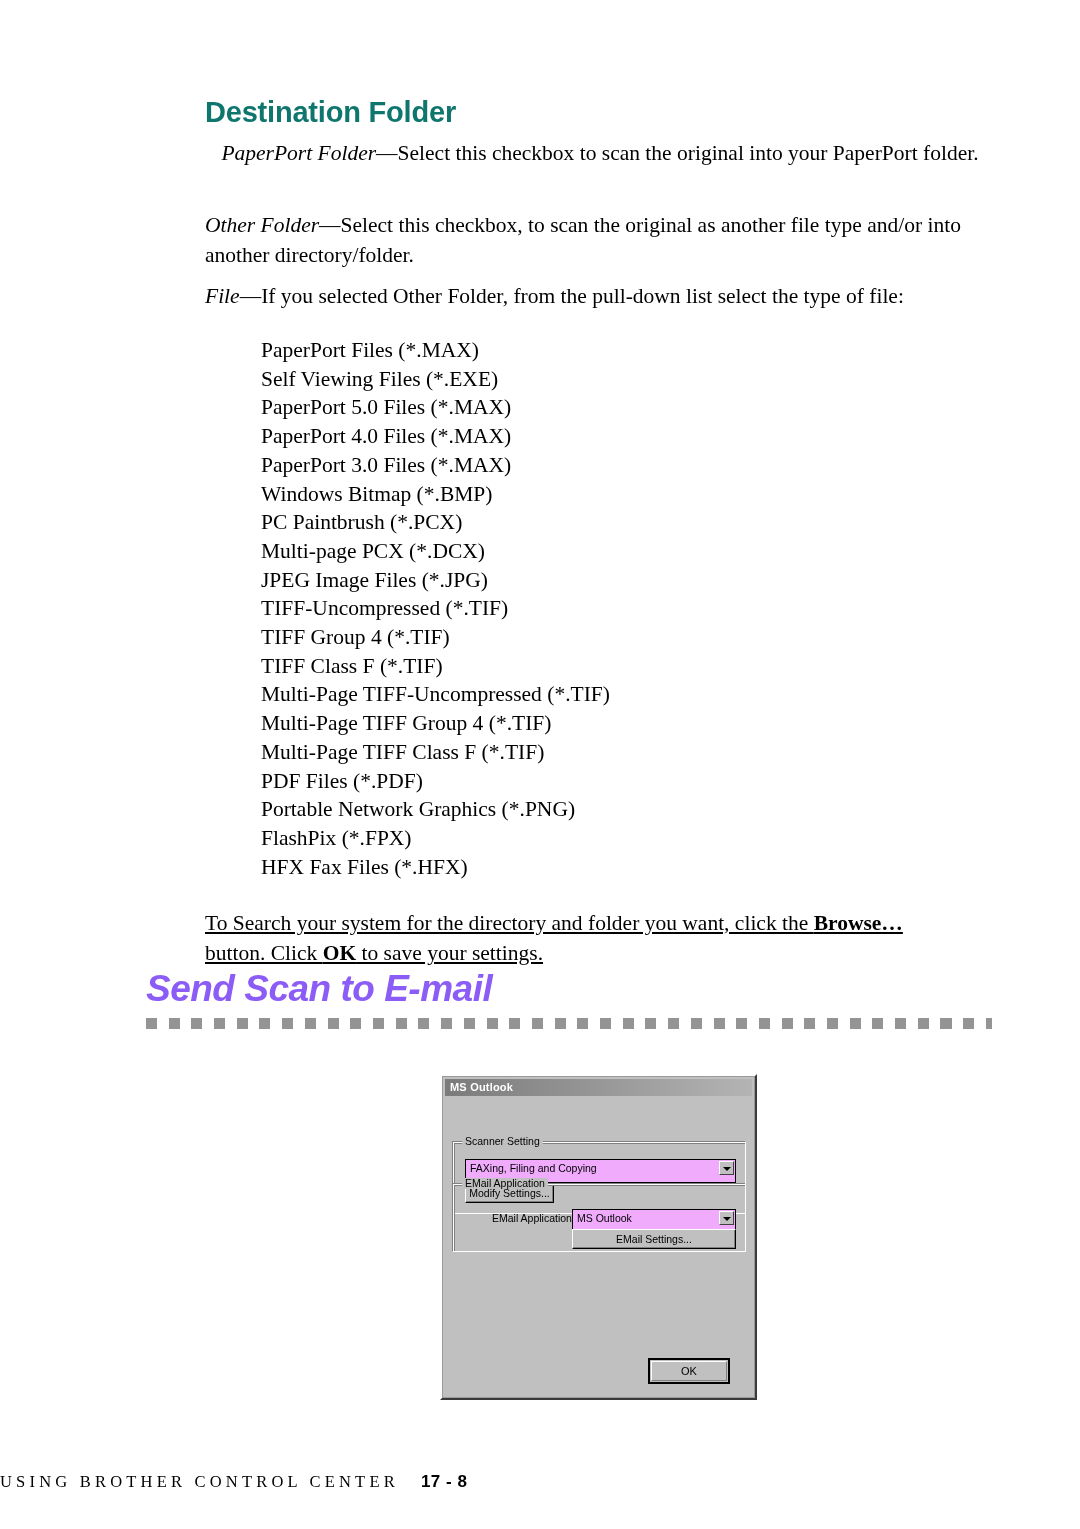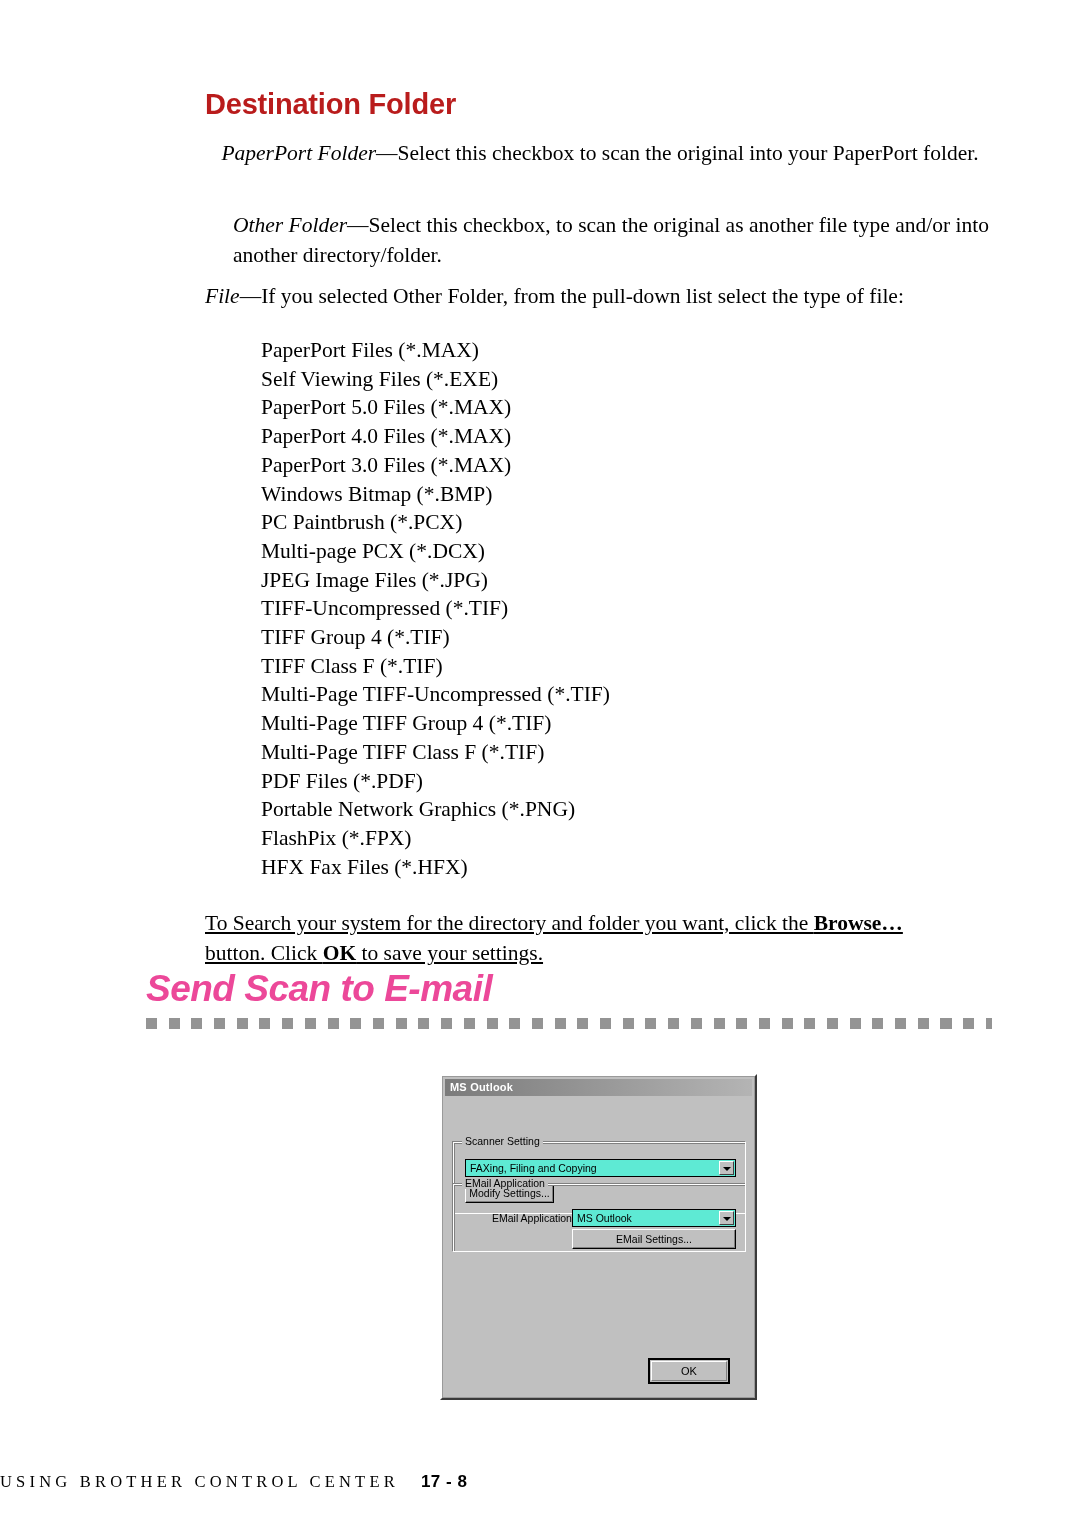--- a/index.html
+++ b/index.html
@@ -20,38 +20,38 @@
   .page {
     position: absolute;
     inset: 0;
     background: #ffffff;
   }
 
   
   .section-heading {
     position: absolute;
     left: 205px;
-    top: 88px;
+    top: 96px;
     font-family: "Liberation Sans", "DejaVu Sans", sans-serif;
     font-weight: bold;
     font-size: 29px;
     letter-spacing: -0.2px;
-    color: #b91c1c;
+    color: #0f766e;
   }
 
   .chapter-heading {
     position: absolute;
     left: 146px;
     top: 968px;
     font-family: "Liberation Sans", "DejaVu Sans", sans-serif;
     font-weight: bold;
     font-style: italic;
     font-size: 37px;
     letter-spacing: -0.5px;
-    color: #ec4899;
+    color: #8b5cf6;
     white-space: nowrap;
   }
 
   .square-rule {
     position: absolute;
     left: 146px;
     top: 1018px;
     width: 846px;
     height: 11px;
     background-image: repeating-linear-gradient(
@@ -137,24 +137,24 @@
     font-size: 10.5px;
     line-height: 11px;
     white-space: nowrap;
   }
 
   #group-scanner { left: 11px; top: 28px; width: 293px; height: 72px; margin-top: 38px; }
   #group-email   { left: 11px; top: 108px; width: 293px; height: 68px; }
 
   .combo {
     position: absolute;
-    background: #5eead4;
+    background: #f0abfc;
     border: 1px solid #000000;
     box-sizing: border-box;
-    height: 18px;
+    height: 24px;
   }
   .combo-text {
     position: absolute;
     left: 4px;
     top: 0;
     right: 19px;
     height: 16px;
     line-height: 16px;
     font-size: 10.5px;
     overflow: hidden;
@@ -263,21 +263,21 @@
 <body>
 
 <div class="page">
 
   <div class="section-heading">Destination Folder</div>
 
   <div class="para" style="top:138px;text-align:center;">
     <i>PaperPort Folder</i><span>—Select this checkbox to scan the original into your PaperPort folder.</span>
   </div>
 
-  <div class="para" style="top:210px;margin-left:28px;">
+  <div class="para" style="top:210px;">
     <i>Other Folder</i><span>—Select this checkbox, to scan the original as another file type and/or into another directory/folder.</span>
   </div>
 
   <div class="para" style="top:281px; width:800px;">
     <i>File</i><span>—If you selected Other Folder, from the pull-down list select the type of file:</span>
   </div>
 
   <div class="filelist" id="file-type-list">
       <div>PaperPort Files (*.MAX)</div>
       <div>Self Viewing Files (*.EXE)</div>

